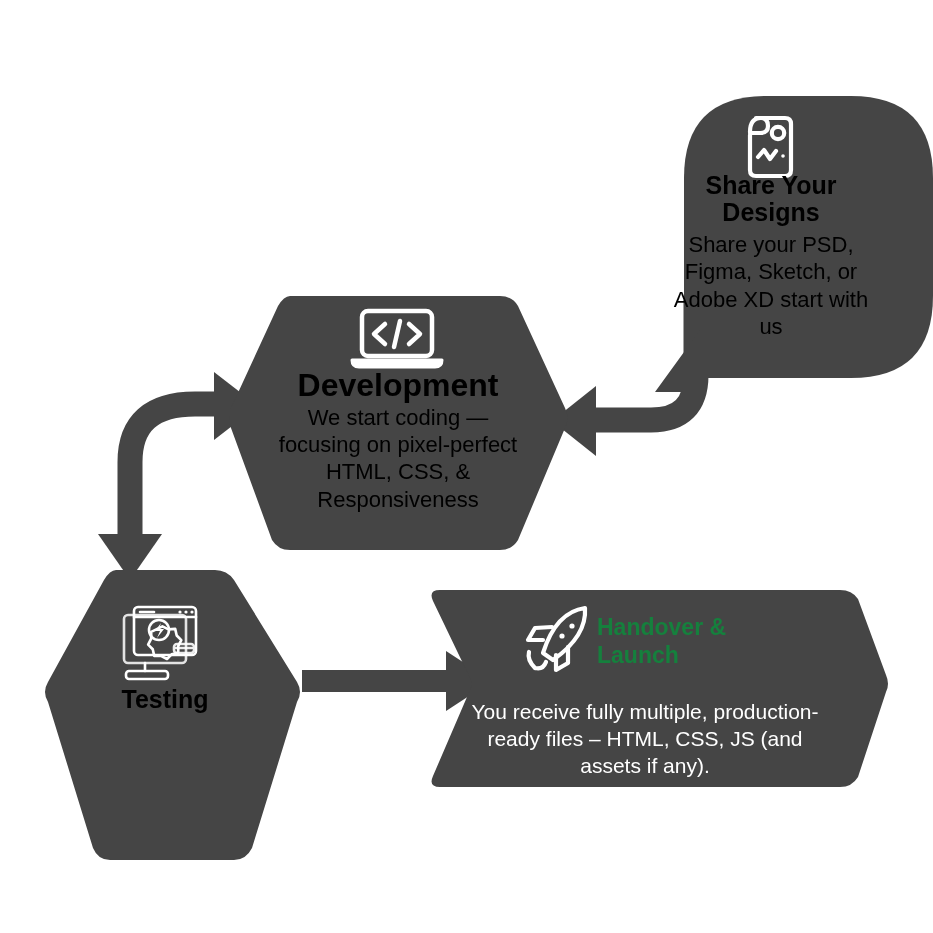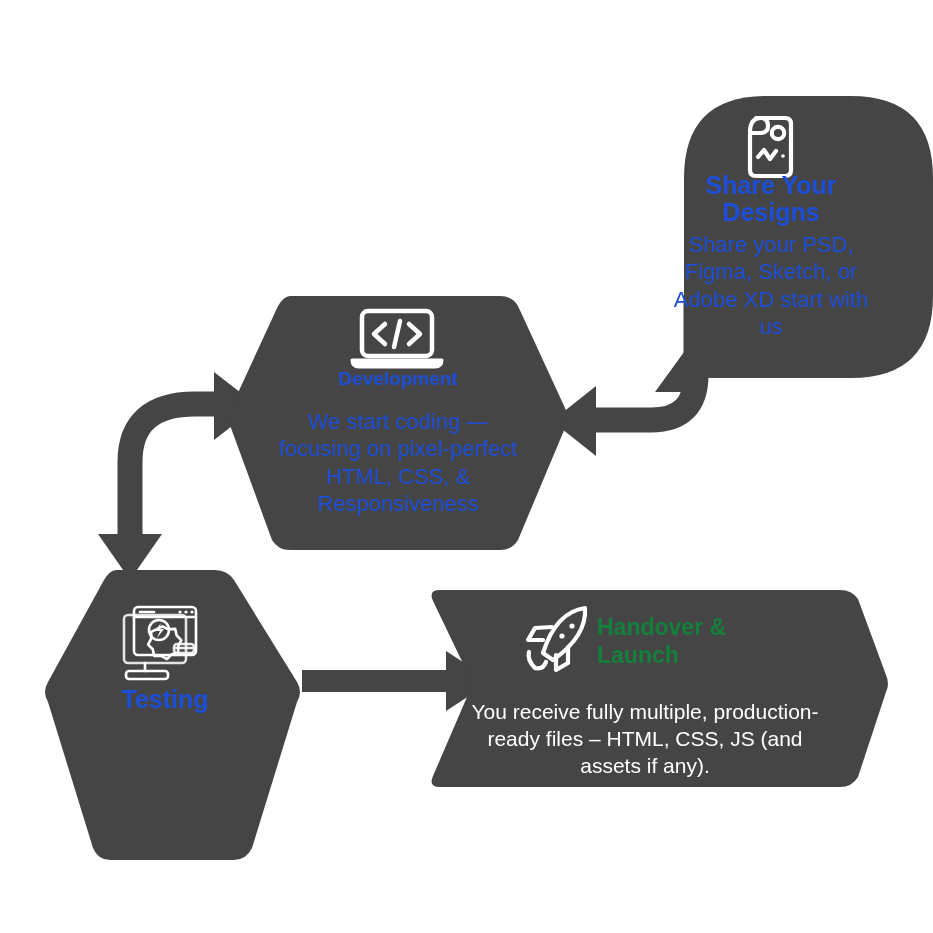--- a/index.html
+++ b/index.html
@@ -21,21 +21,21 @@
   }
   #shapes {
     position: absolute;
     left: 0; top: 0;
     width: 933px;
     height: 933px;
   }
   .node-text {
     position: absolute;
     text-align: center;
-    color: #1d4ed8;
+    color: #000000;
     pointer-events: none;
   }
   .node-title {
     font-weight: bold;
     line-height: 1.06;
     margin: 0 0 6px 0;
   }
   .node-desc {
     font-weight: normal;
     line-height: 1.24;
@@ -50,21 +50,21 @@
   }
   #share-text .node-title { font-size: 25px; }
   #share-text .node-desc  { font-size: 22px; }
 
   
   #dev-text {
     left: 272px;
     top: 369px;
     width: 252px;
   }
-  #dev-text .node-title { font-size: 19px; margin-bottom: 19px; }
+  #dev-text .node-title { font-size: 32px; margin-bottom: 1px; }
   #dev-text .node-desc  { font-size: 22px; }
 
   
   #test-text {
     left: 60px;
     top: 686px;
     width: 210px;
   }
   #test-text .node-title { font-size: 25px; margin-bottom: 22px; }
   #test-text .node-desc  { font-size: 21px; }

